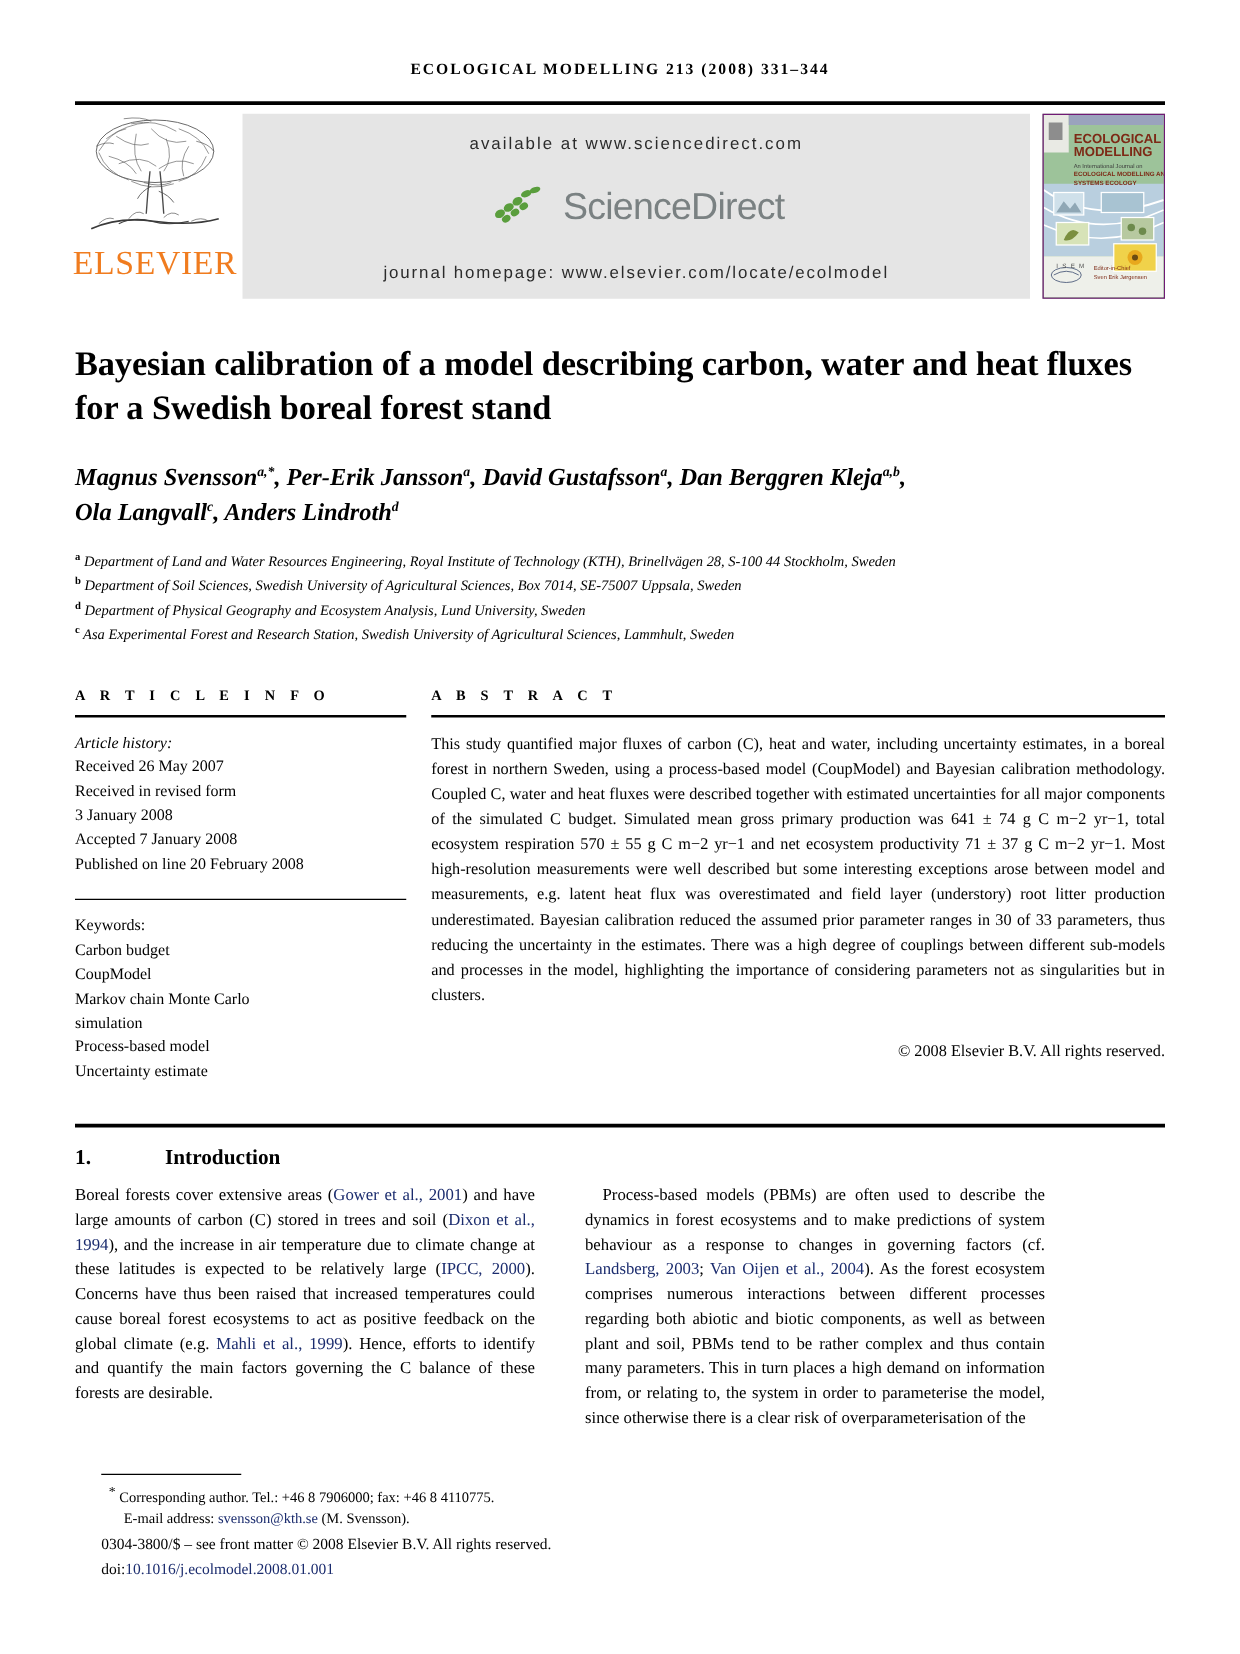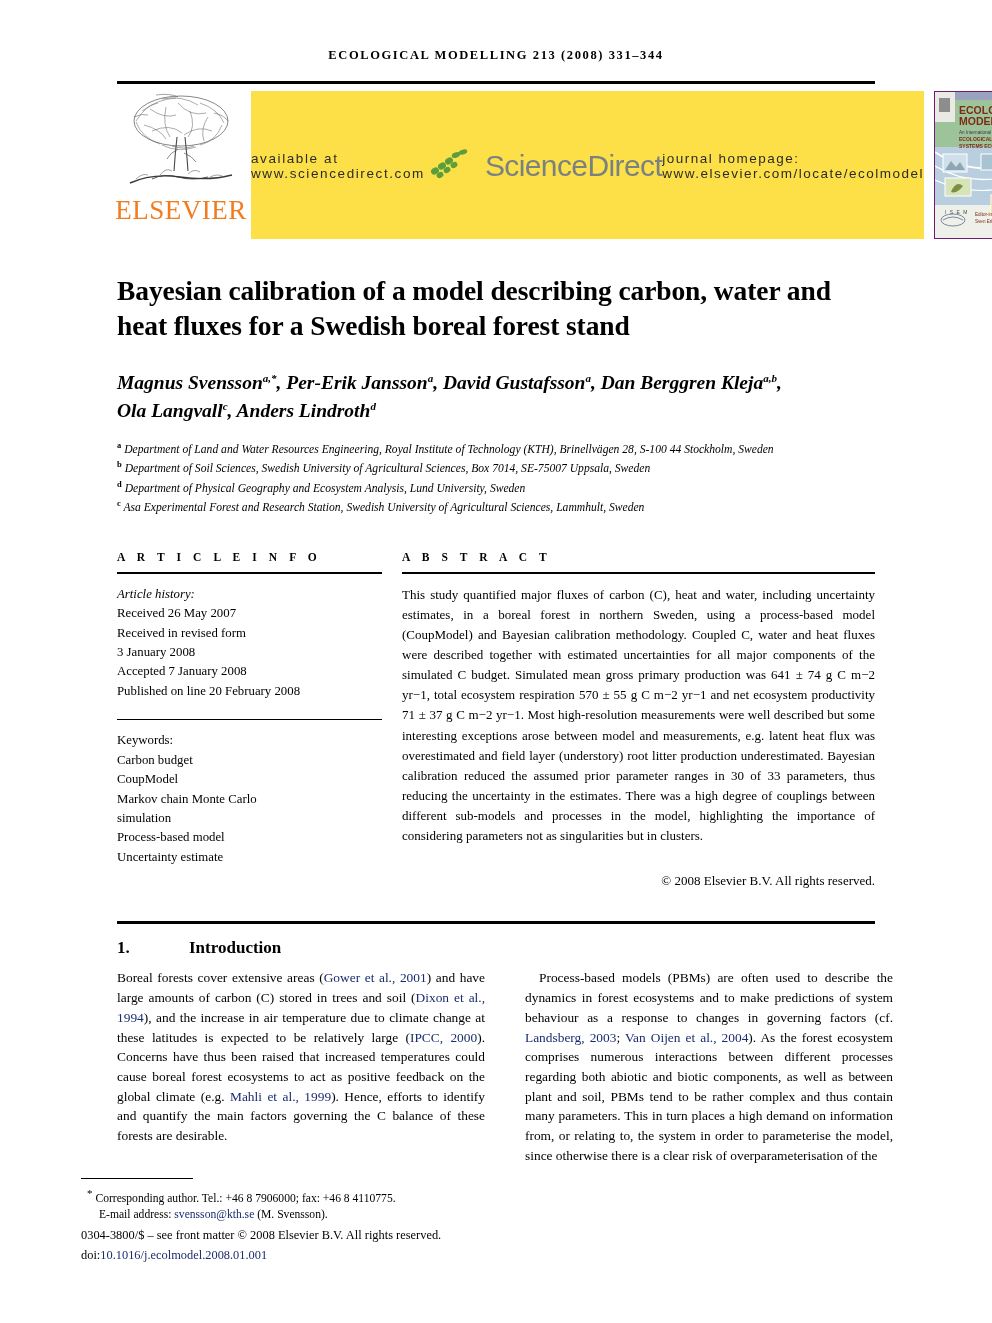--- a/index.html
+++ b/index.html
@@ -13,21 +13,21 @@
     font-family: "Liberation Serif", "DejaVu Serif", serif;
     color: #000000;
     position: relative;
     overflow: hidden;
   }
   .page {
     position: relative;
     width: 992px;
     height: 1323px;
     box-sizing: border-box;
-    padding: 0 117px;
+    padding: 0 60px;
   }
 
   
   .running-head {
     text-align: center;
     font-family: "Liberation Serif", serif;
     font-size: 12.5px;
     letter-spacing: 1.6px;
     font-variant: small-caps;
     text-transform: uppercase;
@@ -56,25 +56,25 @@
   .elsevier-word {
     font-family: "Liberation Serif", serif;
     color: #F07C1F;
     font-size: 27px;
     letter-spacing: 0.5px;
     line-height: 1;
     margin-top: 2px;
   }
   .sd-banner {
     flex: 1 1 auto;
-    background: #fde047;
+    background: #e5e5e5;
     margin-left: 6px;
     margin-right: 10px;
     display: flex;
-    flex-direction: row;
+    flex-direction: column;
     align-items: center;
     justify-content: space-between;
     padding: 16px 0 14px 0;
   }
   .sd-available {
     font-family: "Liberation Sans", sans-serif;
     font-size: 13.5px;
     color: #2b2b2b;
     letter-spacing: 1.6px;
   }

